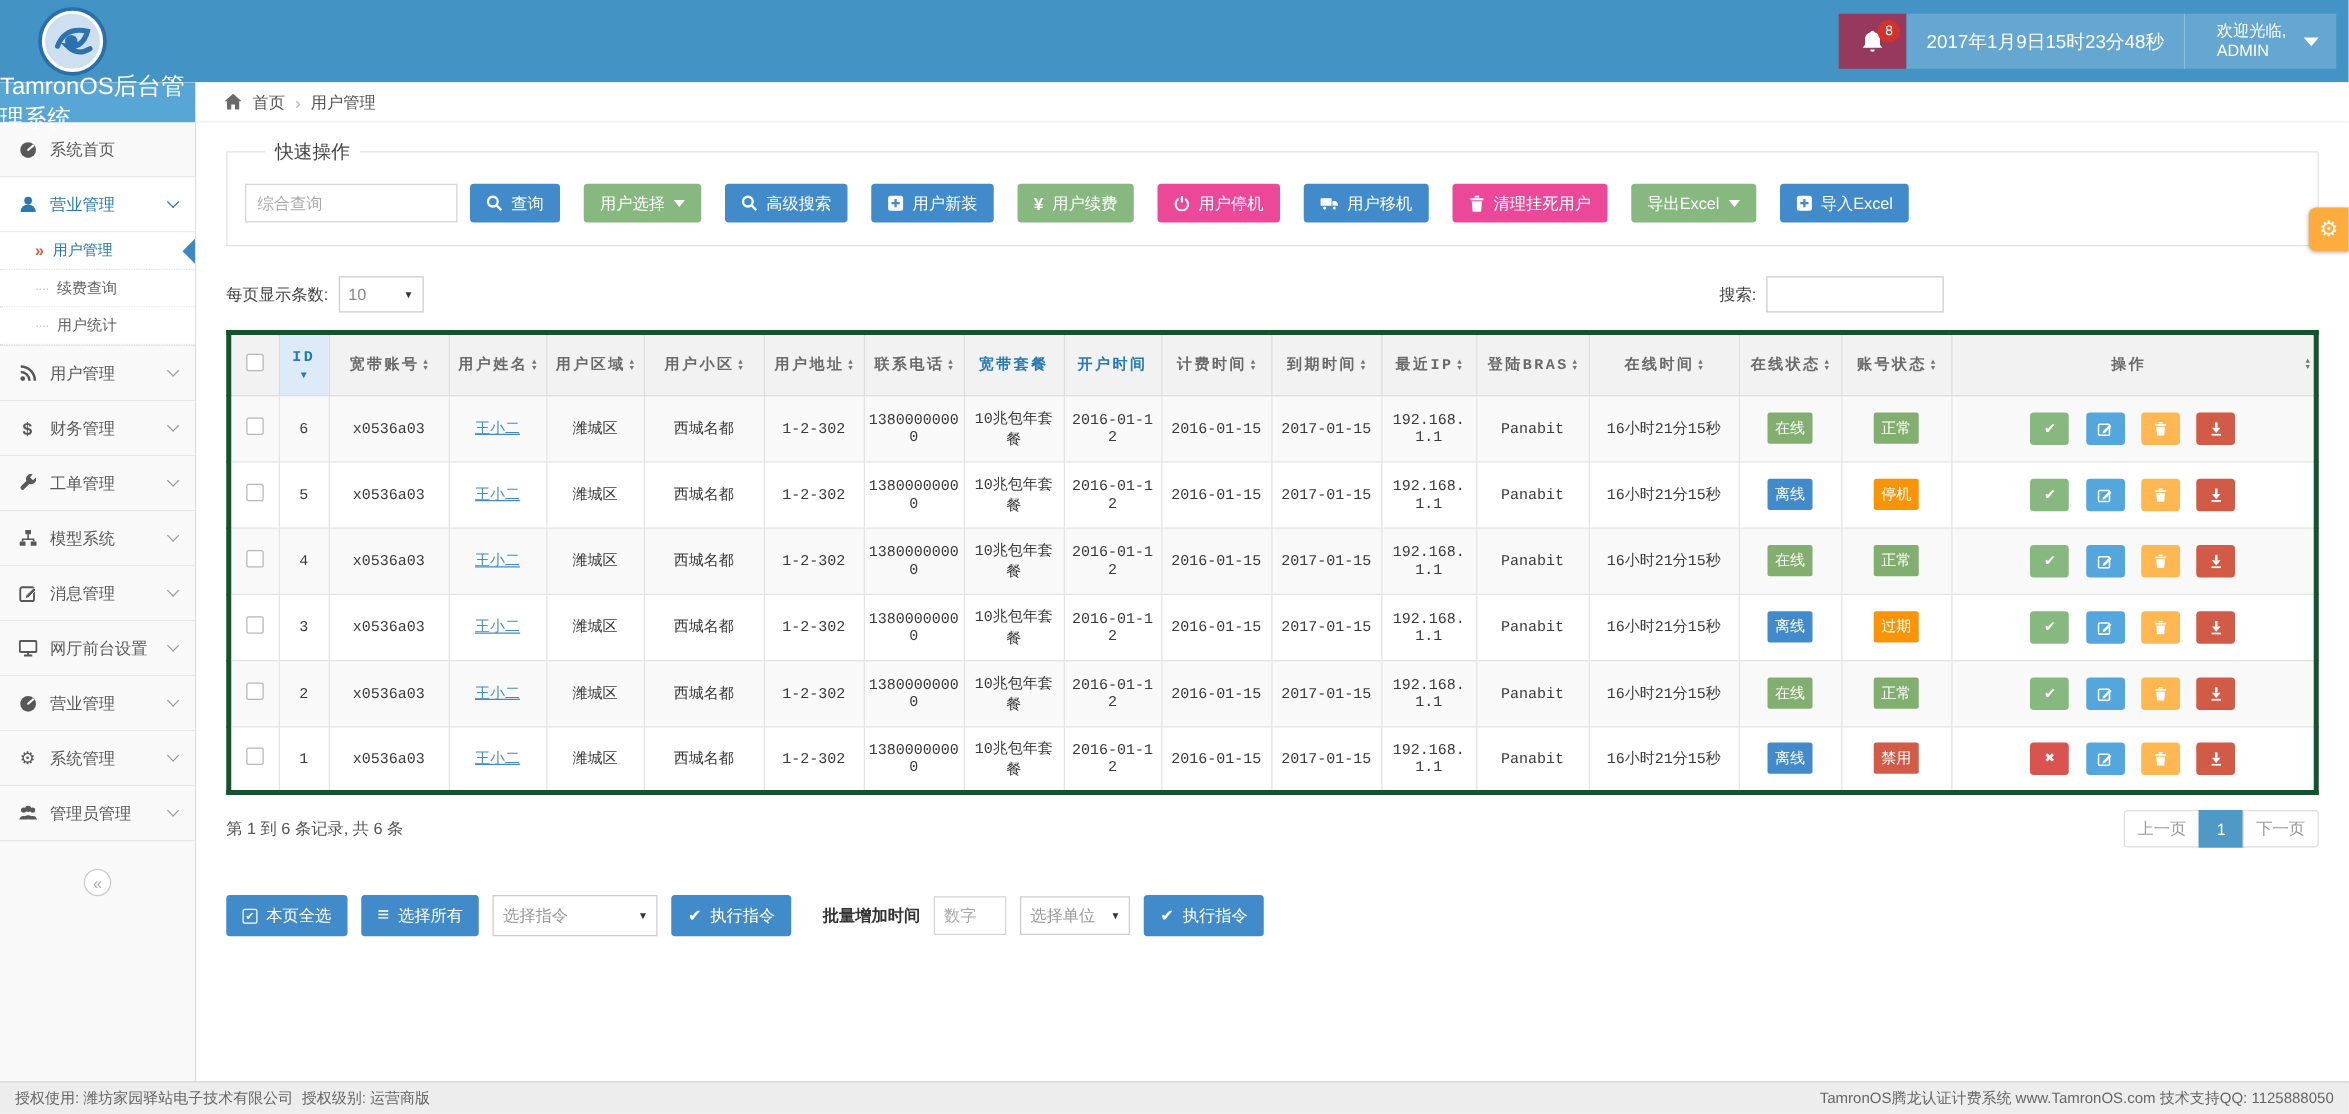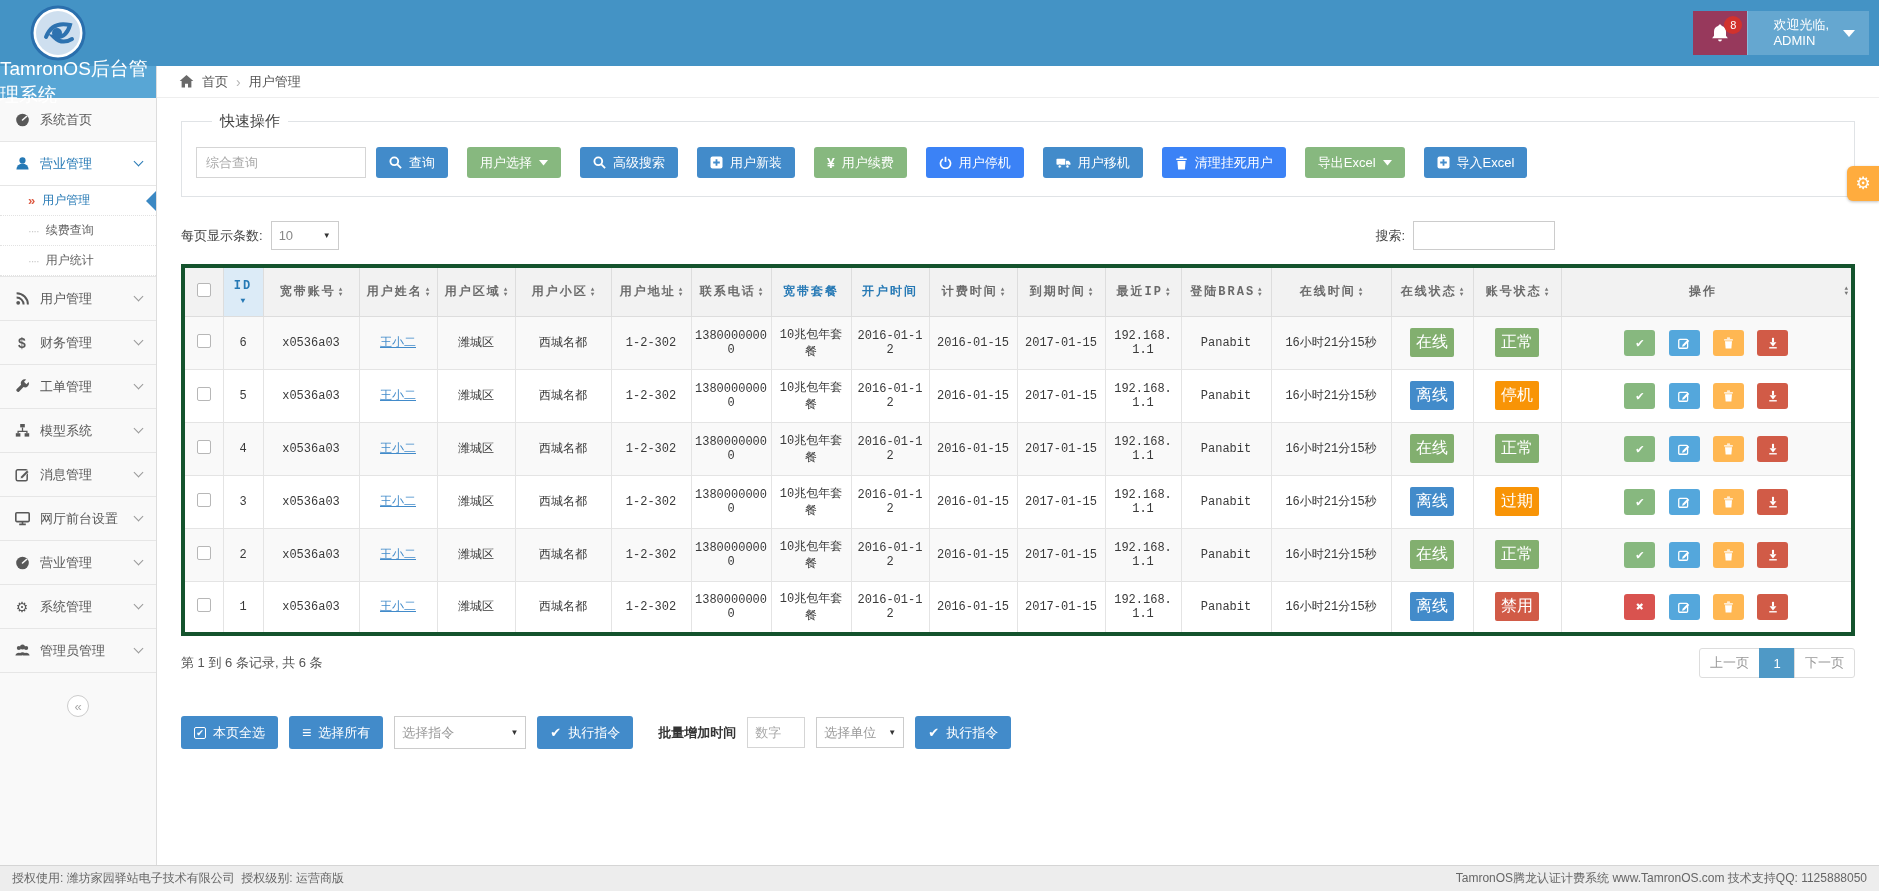--- a/index.html
+++ b/index.html
@@ -57,21 +57,21 @@
 
   fieldset.quickops { border:1px solid #e0e3e6; padding:16px 14px 18px 14px; }
   fieldset.quickops legend { font-size:15px; color:#444; padding:0 8px; margin-left:16px; }
   .qo-row { display:flex; align-items:center; gap:19px; }
   .qo-input { width:170px; height:31px; border:1px solid #d5d5d5; padding:0 9px; font-size:13px; color:#555; outline:none; }
   .qo-input::placeholder, .num-input::placeholder, .search-input::placeholder { color:#aaa; }
   .btn { height:31px; padding:0 13px; color:#fff; font-size:13px; border:none; border-radius:3px;
     display:inline-flex; align-items:center; gap:7px; cursor:pointer; white-space:nowrap; }
   .btn-blue { background:#428bca; }
   .btn-green { background:#87b87f; }
-  .btn-red { background:#3b82f6; }
+  .btn-red { background:#ec4899; }
   .ml-s { margin-left:-9px; }
   .yen { font-size:14px; font-weight:bold; }
 
   .settings-fab { position:absolute; right:0; top:100px; width:32px; height:35px; background:#ffac3e;
     border-radius:6px 0 0 6px; color:#fff; font-size:17px; display:flex; align-items:center; justify-content:center;
     cursor:pointer; box-shadow:0 1px 3px rgba(0,0,0,.25); z-index:5; }
 
   .toolbar { margin-top:24px; display:flex; align-items:center; font-size:13px; color:#444; }
   .sel { height:29px; border:1px solid #ccc; background:#fff; display:inline-flex; align-items:center;
     justify-content:space-between; padding:0 7px; color:#888; font-size:13px; cursor:pointer; }
@@ -89,21 +89,21 @@
   th.th-link { color:#2679b5; }
   .arrows { display:inline-flex; flex-direction:column; vertical-align:middle; line-height:5px; font-size:6px; color:#777; margin-left:3px; }
   .arrows::before { content:"▲"; } .arrows::after { content:"▼"; }
   .sorted-desc { display:block; font-size:8px; color:#2679b5; margin-top:3px; }
   td { border:1px solid #e4e4e4; text-align:center; padding:4px 3px; font-size:12px; color:#393939; }
   tbody tr { height:53px; }
   tbody tr:nth-child(odd) { background:#f9f9f9; }
   .brk { word-break:break-all; }
   .cb { width:14px; height:14px; border:1px solid #b7b7b7; border-radius:2px; background:#fff; display:inline-block; cursor:pointer; }
   .name-link { color:#428bca; text-decoration:underline; cursor:pointer; }
-  .badge { display:inline-block; min-width:32px; padding:4px 6px; color:#fff; font-size:16px; border-radius:2px; }
+  .badge { display:inline-block; min-width:32px; padding:4px 6px; color:#fff; font-size:12px; border-radius:2px; }
   .badge[data-type="green"] { background:#82af6f; }
   .badge[data-type="blue"] { background:#428bca; }
   .badge[data-type="orange"] { background:#f89406; }
   .badge[data-type="red"] { background:#d15b47; }
   .abtn { display:inline-flex; align-items:center; justify-content:center; width:31px; height:26px; border-radius:3px;
     color:#fff; font-size:13px; margin:0 3px; cursor:pointer; vertical-align:middle; }
   .abtn[data-type="green"] { background:#87b87f; }
   .abtn[data-type="red"] { background:#d9534f; }
   .ab-blue { background:#54a7dc; }
   .ab-orange { background:#ffb752; }
@@ -148,20 +148,21 @@
       <circle cx="27" cy="28" r="5" fill="#2d72b0"></circle>
     </svg>
   </div>
   <div class="header-right">
     <div class="notif-box">
       <svg width="20" height="20" viewBox="0 0 16 16" fill="#fff">
         <path d="M8 1.2 c.8 0 1.2 .5 1.2 1 c2.6 .6 3.6 2.7 3.6 4.8 v3.2 l1.5 2 h-12.6 l1.5 -2 v-3.2 c0 -2.1 1 -4.2 3.6 -4.8 c0 -.5 .4 -1 1.2 -1 z M6.5 13.2 h3 a1.5 1.5 0 0 1 -3 0 z"></path>
       </svg>
       <span class="notif-badge">8</span>
     </div>
+    <div class="datetime-box">2017年1月9日15时23分48秒</div>
     <div class="welcome-box">
       <span class="welcome-lines">
         <span>欢迎光临,</span>
         <span>ADMIN</span>
       </span>
       <span class="caret-down"></span>
     </div>
   </div>
 </div>
 

